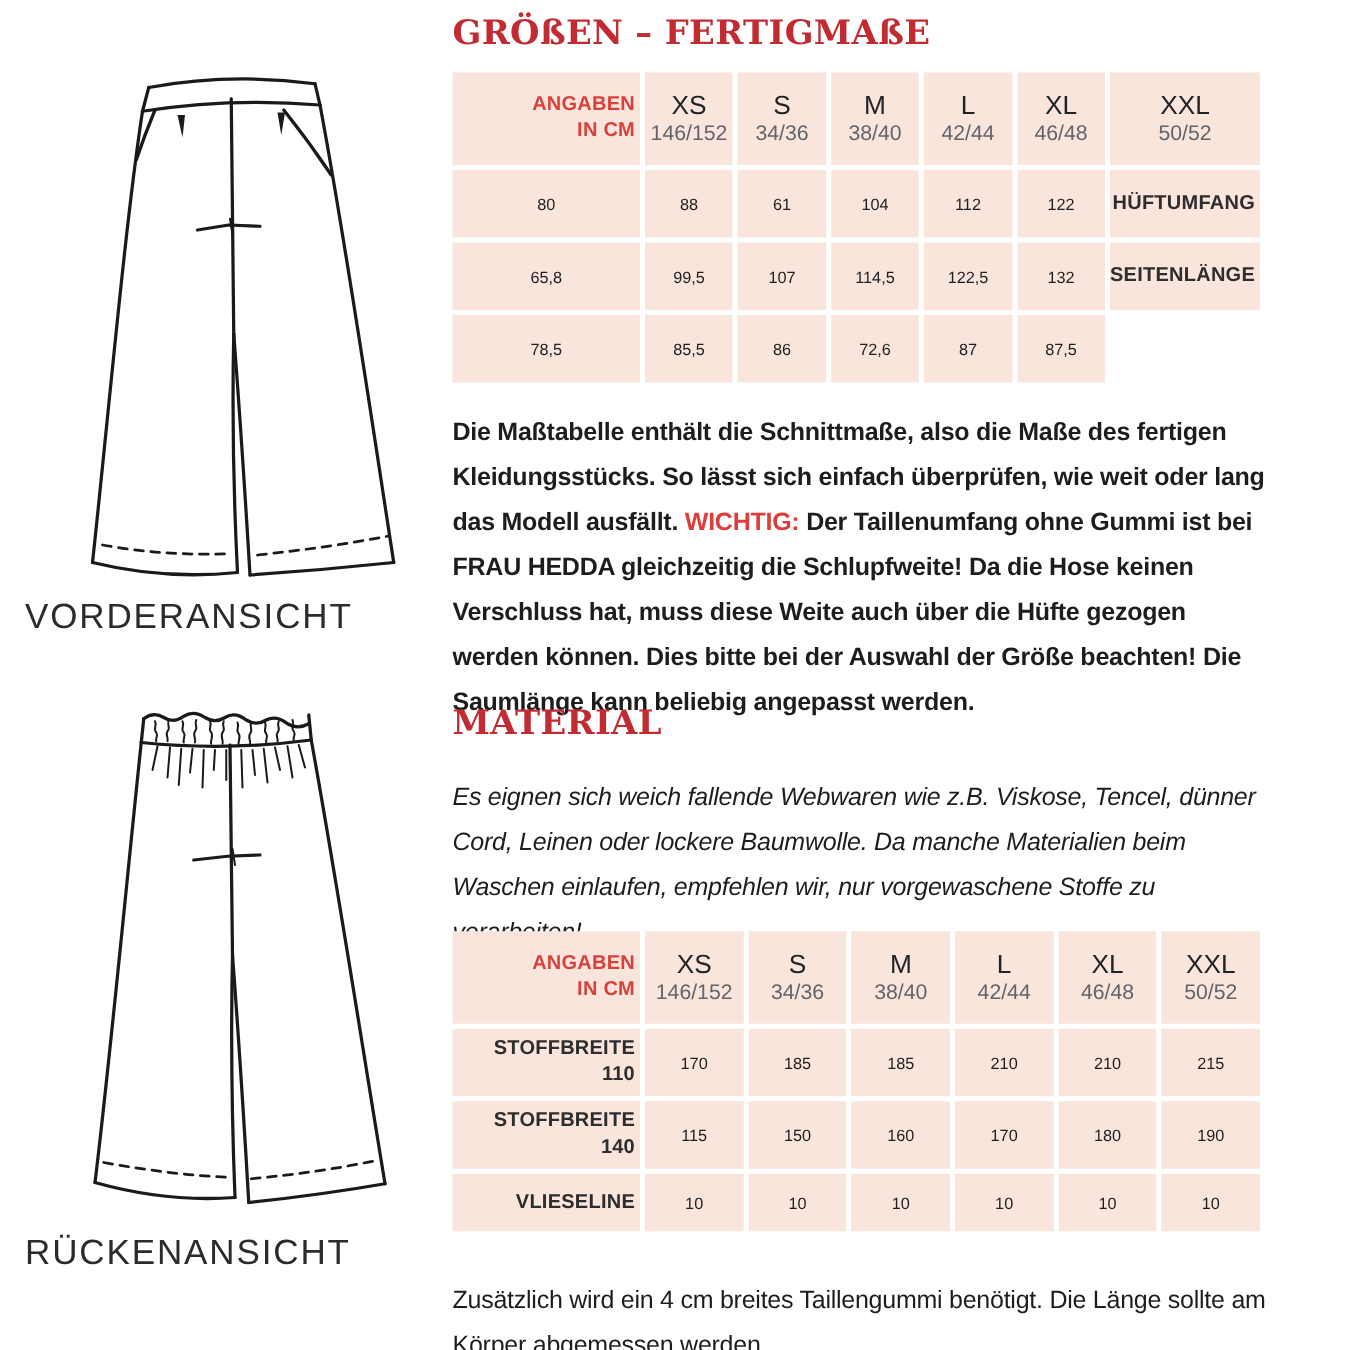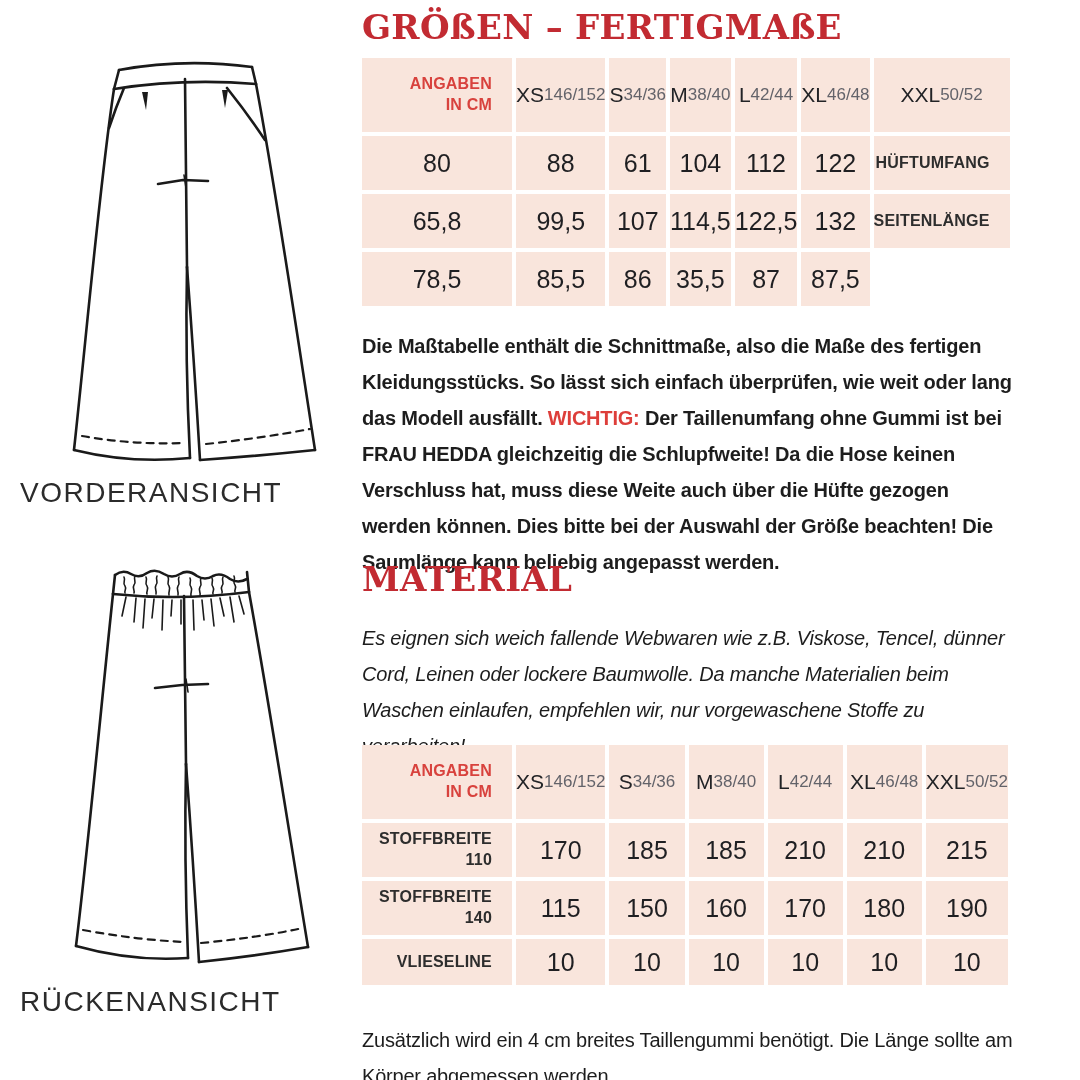--- a/index.html
+++ b/index.html
@@ -15,38 +15,38 @@
   #back-svg{left:38px;top:558px;}
   #back-label{top:986px;}
   .sketch{fill:none;stroke:#1a1a1a;stroke-width:2.6;stroke-linecap:round;stroke-linejoin:round;}
   .sketch-thin{fill:none;stroke:#1a1a1a;stroke-width:1.6;stroke-linecap:round;}
   .sketch-dash{fill:none;stroke:#1a1a1a;stroke-width:2.2;stroke-dasharray:7 6;stroke-linecap:round;}
   .sketch-fill{fill:#1a1a1a;stroke:none;}
 
   
   .rcol{position:absolute;left:362px;top:0;width:646px;}
   .heading{position:absolute;margin:0;font-family:"DejaVu Serif",serif;font-weight:bold;
-           font-size:34px;line-height:30px;letter-spacing:.3px;color:#c22b32;}
+           font-size:27px;line-height:30px;letter-spacing:.3px;color:#c22b32;}
   #title-sizes{top:12px;}
   #title-material{top:564px;}
 
   .size-table{position:absolute;display:grid;width:646px;
               grid-template-columns:150px repeat(6,1fr);gap:4px;}
   #table-sizes{top:58px;grid-template-rows:74px 54px 54px 54px;}
   #table-material{top:745px;grid-template-rows:74px 54px 54px 46px;}
 
   .cell{background:#f9e5dc;display:flex;align-items:center;}
-  .cell.label{justify-content:flex-end;text-align:right;padding-right:20px;
+  .cell.label{justify-content:flex-end;text-align:right;padding-right:4px;
               font-weight:bold;font-size:16px;line-height:1.3;letter-spacing:.2px;
               color:#2d2d2d;white-space:pre-line;box-sizing:border-box;}
   .cell.corner{color:#d8423d;}
-  .cell.head{justify-content:center;text-align:right;}
+  .cell.head{flex-direction:column;justify-content:center;text-align:right;}
   .cell.head .sz{font-size:21px;color:#222326;line-height:1.15;}
   .cell.head .rg{font-size:17px;color:#63636a;line-height:1.2;}
-  .cell.value{justify-content:center;font-size:25px;color:#1f1f22;}
+  .cell.value{justify-content:center;font-size:13px;color:#1f1f22;}
 
   .para{position:absolute;margin:0;width:652px;font-size:20px;line-height:36px;
         letter-spacing:-.2px;color:#1d1d1d;}
   #para-sizes{top:328px;font-weight:bold;}
   #para-material-intro{top:620px;font-style:italic;}
   #para-material-outro{top:990px;margin-top:32px;}
   .red{color:#dd3e3a;}
 </style>
 </head>
 <body>
@@ -179,21 +179,21 @@
         <div class="cell value">65,8</div>
         <div class="cell value">99,5</div>
         <div class="cell value">107</div>
         <div class="cell value">114,5</div>
         <div class="cell value">122,5</div>
         <div class="cell value">132</div>
         <div class="cell label">SEITENLÄNGE</div>
         <div class="cell value">78,5</div>
         <div class="cell value">85,5</div>
         <div class="cell value">86</div>
-        <div class="cell value">35,5</div>
+        <div class="cell value">72,6</div>
         <div class="cell value">87</div>
         <div class="cell value">87,5</div>
       </div>
 
     <p id="para-sizes" class="para"><span>Die Maßtabelle enthält die Schnittmaße, also die Maße des fertigen Kleidungsstücks. So lässt sich einfach überprüfen, wie weit oder lang das Modell ausfällt. </span><span class="red">WICHTIG:</span><span> Der Taillenumfang ohne Gummi ist bei FRAU HEDDA gleichzeitig die Schlupfweite! Da die Hose keinen Verschluss hat, muss diese Weite auch über die Hüfte gezogen werden können. Dies bitte bei der Auswahl der Größe beachten!  Die Saumlänge kann beliebig angepasst werden.</span></p>
 
     <h2 id="title-material" class="heading">MATERIAL</h2>
 
     <p id="para-material-intro" class="para">Es eignen sich weich fallende Webwaren  wie z.B. Viskose, Tencel, dünner Cord, Leinen oder lockere Baumwolle. Da manche Materialien beim Waschen einlaufen, empfehlen wir, nur vorgewaschene Stoffe zu verarbeiten!</p>
 

